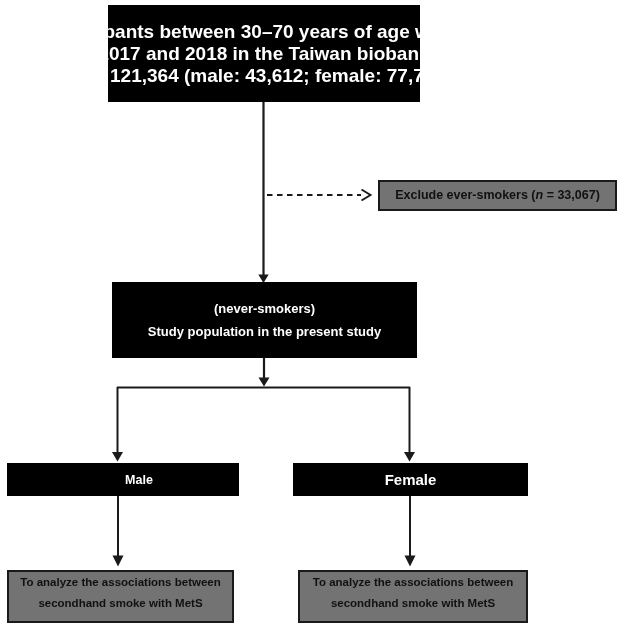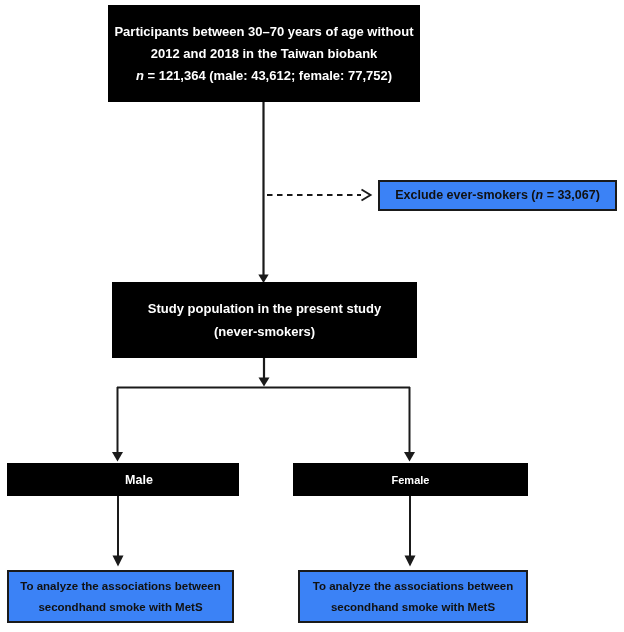--- a/index.html
+++ b/index.html
@@ -29,50 +29,50 @@
     color: #ffffff;
     display: flex;
     flex-direction: column;
     justify-content: center;
     align-items: center;
     text-align: center;
     box-sizing: border-box;
   }
   .white-box {
     position: absolute;
-    background: #3b82f6;
+    background: #737373;
     border: 2px solid #1a1a1a;
     color: #111111;
     display: flex;
     flex-direction: column;
-    justify-content: center;
+    justify-content: flex-start;
     align-items: center;
     text-align: center;
     box-sizing: border-box;
   }
   .box-participants {
     left: 108px; top: 5px; width: 312px; height: 97px;
-    font-size: 13px; line-height: 22px;
+    font-size: 19px; line-height: 22px;
   }
   .box-exclude {
     left: 378px; top: 180px; width: 239px; height: 31px;
     font-size: 12.5px; line-height: 27px;
   }
   .box-study {
     left: 112px; top: 282px; width: 305px; height: 76px;
     font-size: 13px; line-height: 23px;
   }
   .box-male {
     left: 7px; top: 463px; width: 232px; height: 33px;
     font-size: 12.5px;
     padding-left: 32px;
   }
   .box-female {
     left: 293px; top: 463px; width: 235px; height: 33px;
-    font-size: 11px;
+    font-size: 15px;
   }
   .box-male-analysis {
     left: 7px; top: 570px; width: 227px; height: 53px;
     font-size: 11.5px; line-height: 21px;
   }
   .box-female-analysis {
     left: 298px; top: 570px; width: 230px; height: 53px;
     font-size: 11.5px; line-height: 21px;
   }
   .n-italic {
@@ -122,31 +122,31 @@
     </g>
 
     <g>
       <line x1="410" y1="496" x2="410" y2="557" stroke="#1a1a1a" stroke-width="2"></line>
       <polygon points="404.5,555.5 415.5,555.5 410,566.5" fill="#1a1a1a"></polygon>
     </g>
   </svg>
 
   <div class="black-box box-participants">
     <span class="line-row">Participants between 30–70 years of age without</span>
-    <span class="line-row">2012 and 2018 in the Taiwan biobank</span>
+    <span class="line-row">2017 and 2018 in the Taiwan biobank</span>
     <span class="line-row"><span class="n-italic">n</span><span> = 121,364 (male: 43,612; female: 77,752)</span></span>
   </div>
 
   <div class="white-box box-exclude">
     <span class="line-row"><span>Exclude ever-smokers (</span><span class="n-italic">n</span><span> = 33,067)</span></span>
   </div>
 
   <div class="black-box box-study">
+    <span class="line-row">(never-smokers)</span>
     <span class="line-row">Study population in the present study</span>
-    <span class="line-row">(never-smokers)</span>
   </div>
 
   <div class="black-box box-male">
     <span class="line-row">Male</span>
   </div>
 
   <div class="black-box box-female">
     <span class="line-row">Female</span>
   </div>
 

